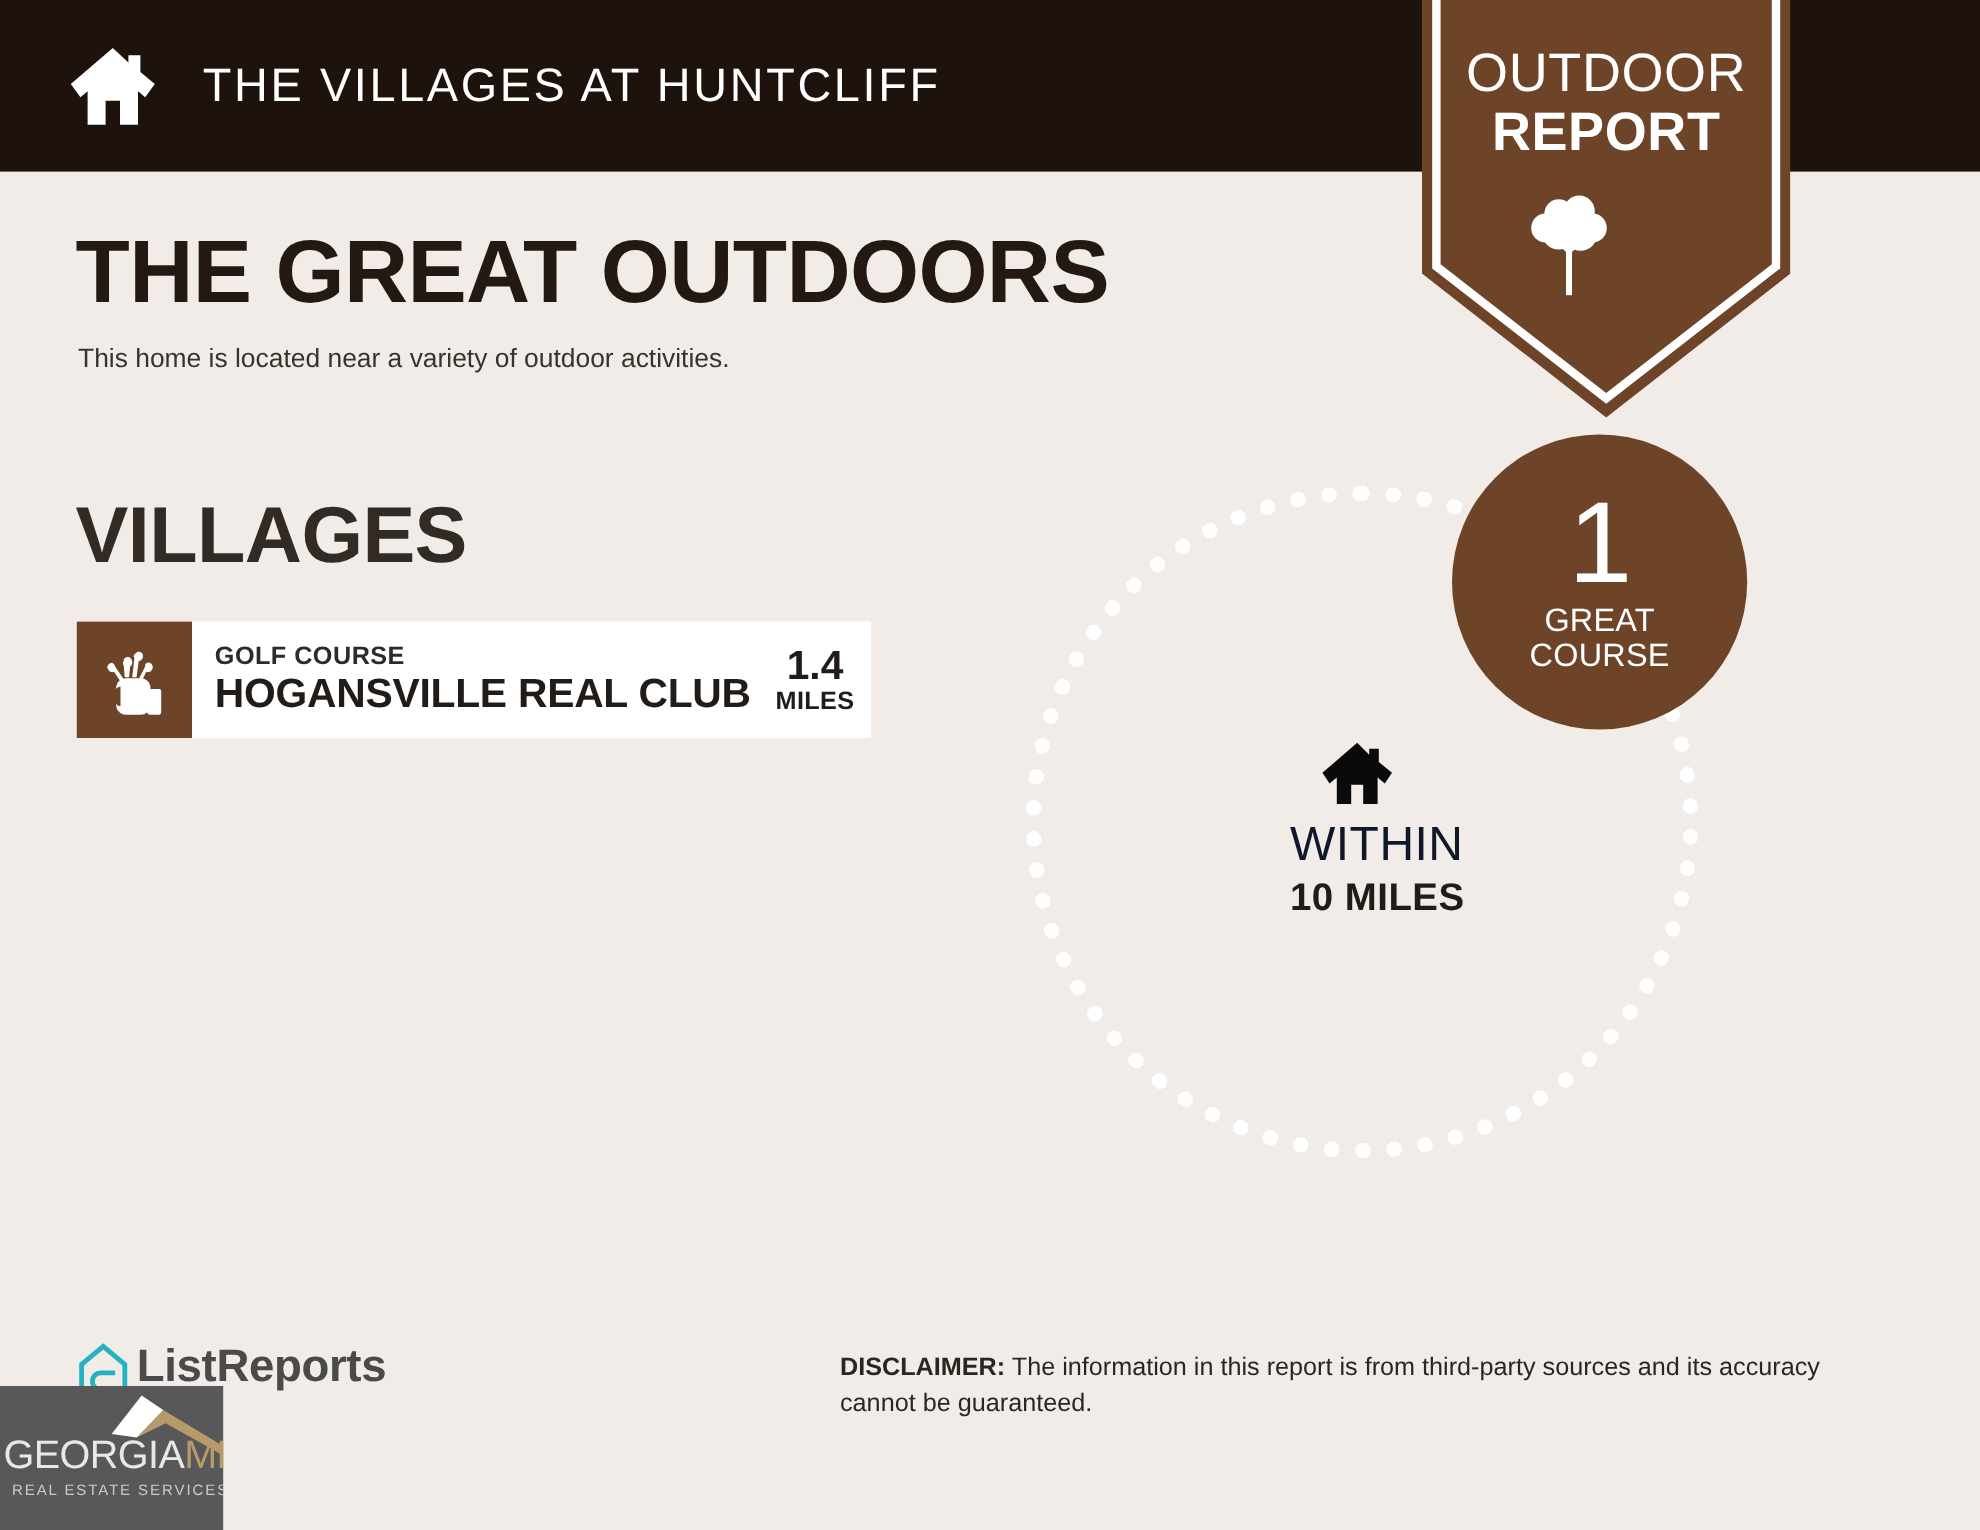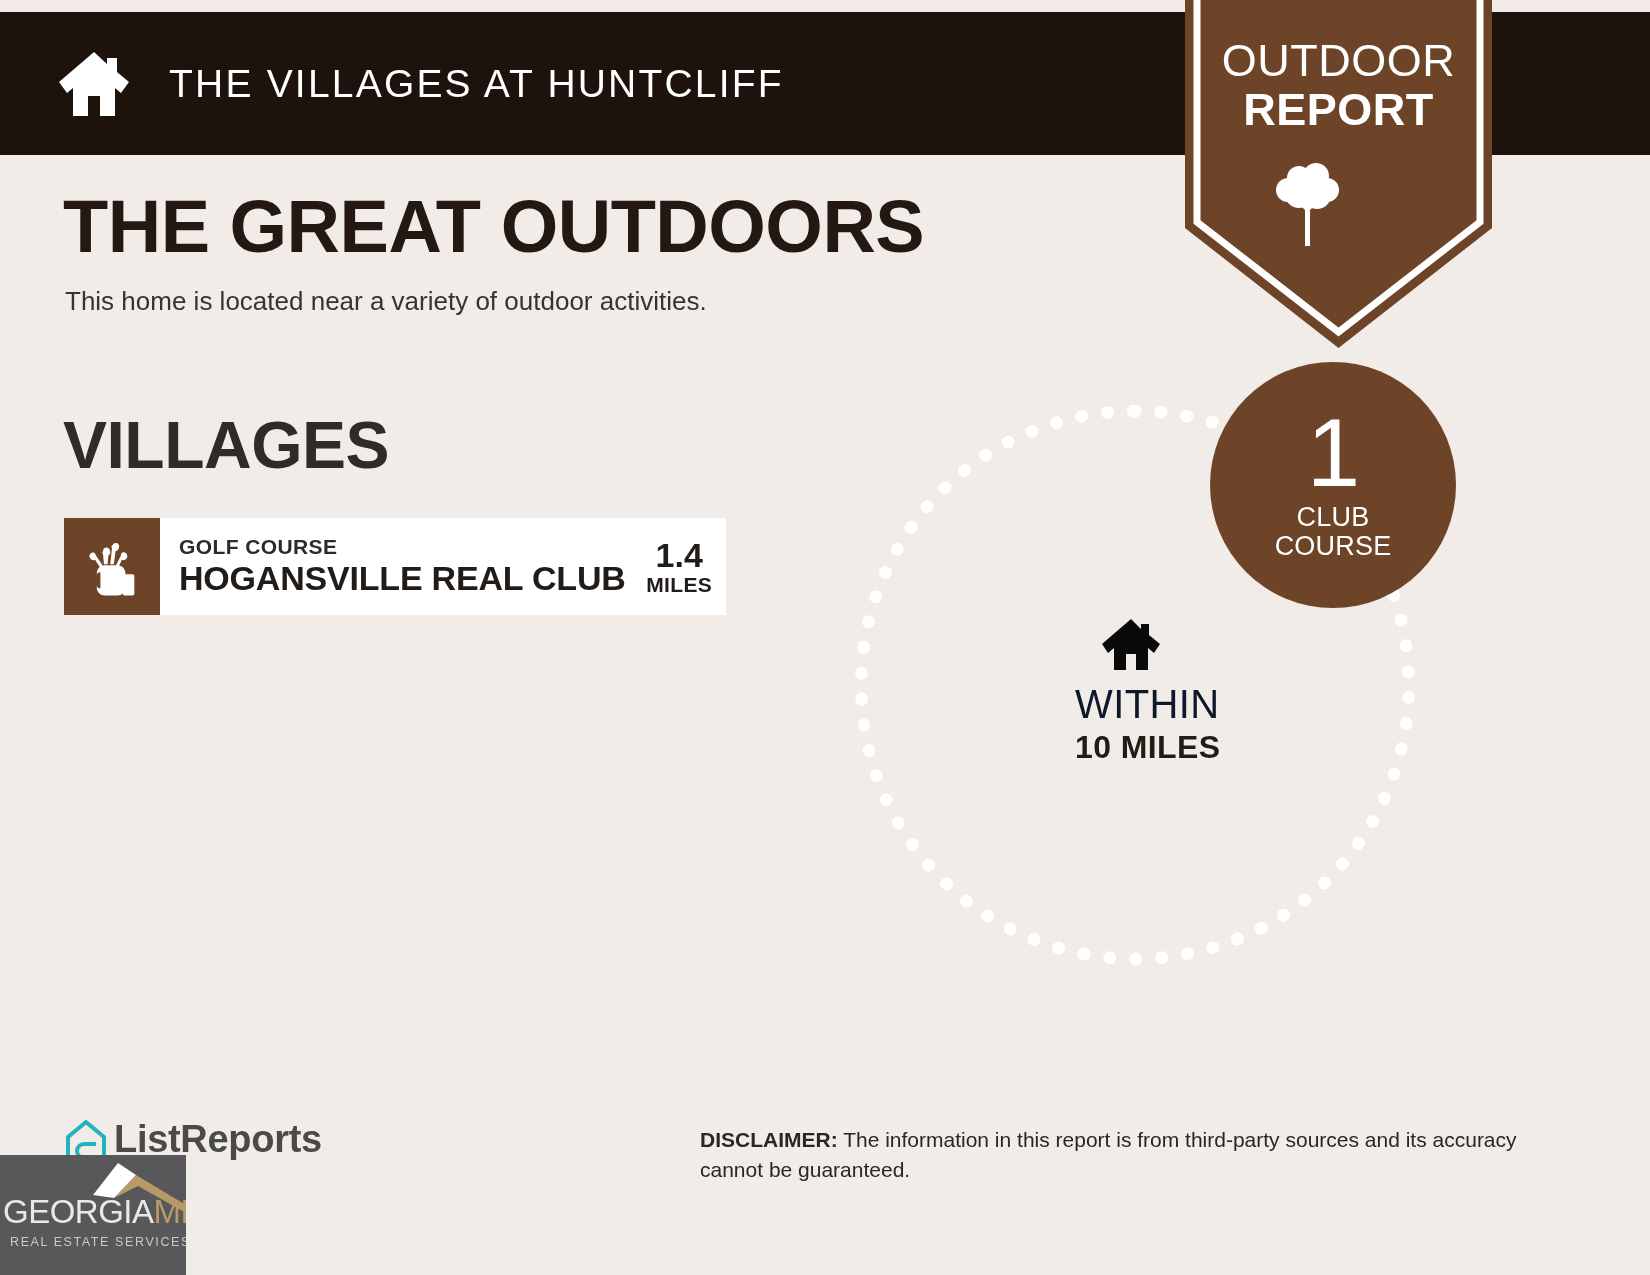--- a/index.html
+++ b/index.html
@@ -12,21 +12,21 @@
     background: #f1ece7;
     font-family: "Liberation Sans", sans-serif;
     overflow: hidden;
     position: relative;
     -webkit-font-smoothing: antialiased;
   }
 
   
   .header-bar {
     position: absolute;
-    top: 12px;
+    top: 0;
     left: 0;
     width: 1650px;
     height: 143px;
     background: #1d120c;
     display: flex;
     align-items: center;
     z-index: 2;
   }
   .header-home-icon {
     margin-left: 55px;
@@ -94,21 +94,21 @@
     font-weight: 700;
     color: #231812;
     letter-spacing: -0.5px;
     line-height: 1;
     margin: 0;
   }
   .page-subtitle {
     position: absolute;
     left: 65px;
     top: 286px;
-    font-size: 26px;
+    font-size: 22px;
     font-weight: 400;
     color: #3a322c;
     margin: 0;
   }
   .section-title {
     position: absolute;
     left: 63px;
     top: 412px;
     font-size: 66px;
     font-weight: 700;
@@ -395,21 +395,21 @@
       <path fill="#0a0a0a" d="M30 3 L1 28 L7 37 L13 32 L13 54 L25 54 L25 38 L35 38 L35 54 L47 54 L47 32 L53 37 L59 28 L48 19 L48 8 L40 8 L40 13 Z"></path>
     </svg>
   </span>
   <span class="home-within">WITHIN</span>
   <span class="home-radius">10 MILES</span>
 </div>
 
 <div class="count-bubble">
   <span class="count-number">1</span>
   <span class="count-label">
-    <span>CLUB</span><br>
+    <span>GREAT</span><br>
     <span>COURSE</span>
   </span>
 </div>
 
 <div class="footer-logo">
   <span>
     <svg viewBox="0 0 44 44" width="44" height="44" aria-hidden="true">
       <path fill="none" stroke="#22b2c0" stroke-width="4" d="M4 20 L22 5 L40 20 V40 H4 Z"></path>
       <path fill="none" stroke="#22b2c0" stroke-width="4" d="M32 27 H20 a7 7 0 0 0 0 14 h12"></path>
     </svg>

